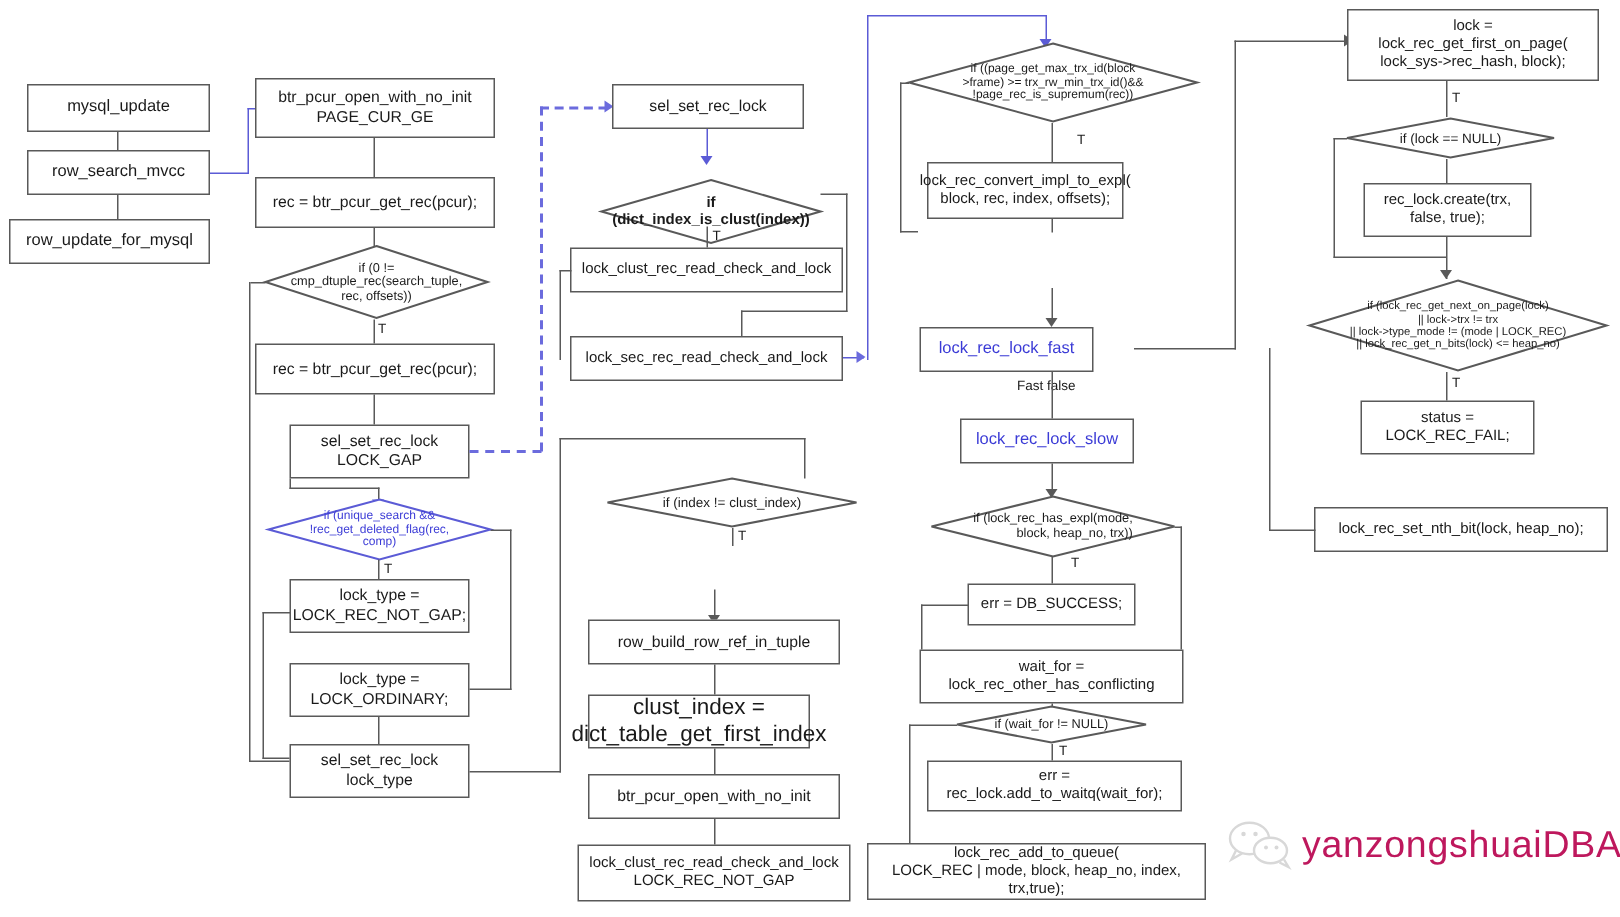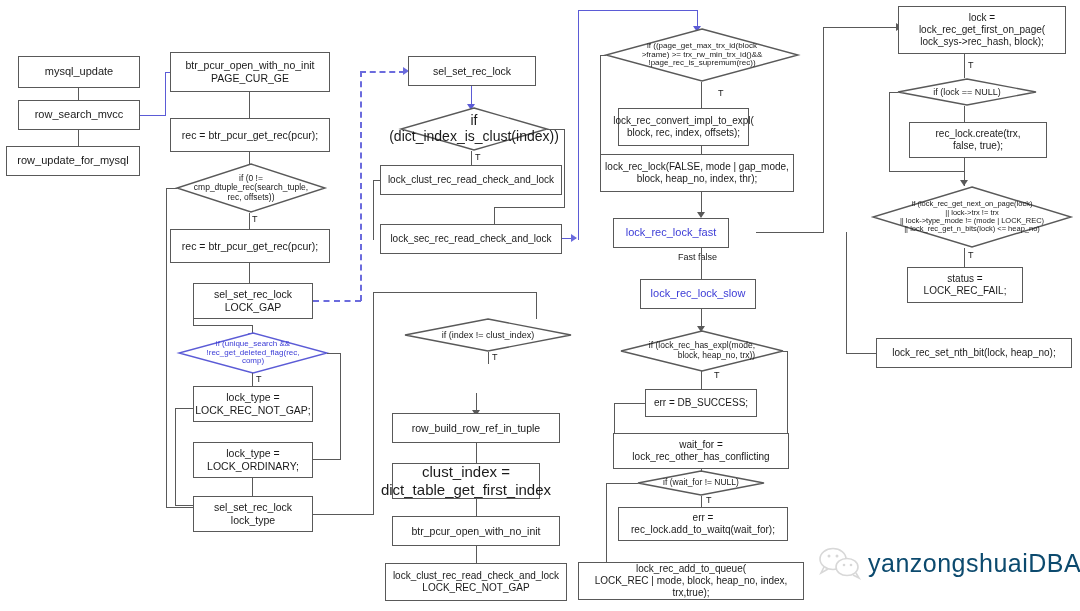--- a/index.html
+++ b/index.html
@@ -32,21 +32,21 @@
             border-top:6px solid #595959;}
   .arw.right{border-top:4px solid transparent;border-bottom:4px solid transparent;
              border-left:6px solid #595959;}
   .arw.down.b{border-top-color:#5b5bd6;}
   .arw.right.b{border-left-color:#6b6bdd;}
 
   .lbl{position:absolute;font-size:9px;color:#1a1a1a;white-space:nowrap;}
 
   
   #wm{position:absolute;display:flex;align-items:center;gap:4px;
-      color:#0c4a6e;font-size:25px;letter-spacing:.5px;user-select:none;}
+      color:#be185d;font-size:25px;letter-spacing:.5px;user-select:none;}
   #wm .wcbadge{position:relative;width:46px;height:34px;}
   #wm .wcbadge svg{width:46px;height:34px;}
 </style>
 </head>
 <body>
 
 <div id="canvas">
 
   <div class="node" style="left:18px;top:56px;width:122px;height:32px;font-size:11px;">mysql_update</div>
   <div class="ln v" style="left:78px;top:88px;height:15px;"></div>
@@ -132,21 +132,21 @@
 
   <div class="dash-h" style="left:313px;top:300px;width:48px;"></div>
   <div class="dash-v" style="left:360px;top:71px;height:230px;"></div>
   <div class="dash-h" style="left:360px;top:71px;width:45px;"></div>
   <div class="arw right b" style="left:403px;top:67px;"></div>
 
   <div class="node" style="left:408px;top:56px;width:128px;height:30px;font-size:10.5px;">sel_set_rec_lock</div>
   <div class="ln v blue" style="left:471px;top:86px;height:22px;"></div>
   <div class="arw down b" style="left:467px;top:104px;"></div>
 
-  <div class="dia" style="left:400px;top:107px;width:148px;height:44px;font-size:14px;">
+  <div class="dia" style="left:400px;top:119px;width:148px;height:44px;font-size:10px;font-weight:bold;">
     <svg viewBox="0 0 148 44" preserveAspectRatio="none">
         <polygon points="74,1 147,22 74,43 1,22" fill="#fff" stroke="#595959" stroke-width="1.4"></polygon>
       </svg>
     <span>if
 (dict_index_is_clust(index))</span>
   </div>
   <div class="lbl" style="left:475px;top:152px;">T</div>
   <div class="ln v" style="left:471px;top:151px;height:15px;"></div>
 
   <div class="node" style="left:380px;top:165px;width:182px;height:30px;font-size:10px;">lock_clust_rec_read_check_and_lock</div>
@@ -206,22 +206,20 @@
 
   <div class="node" style="left:618px;top:108px;width:131px;height:38px;font-size:10px;">lock_rec_convert_impl_to_expl(
 block, rec, index, offsets);</div>
 
   <div class="ln h" style="left:600px;top:55px;width:6px;"></div>
   <div class="ln v" style="left:600px;top:55px;height:100px;"></div>
   <div class="ln h" style="left:600px;top:154px;width:12px;"></div>
 
   <div class="ln v" style="left:701px;top:146px;height:9px;"></div>
 
-  <div class="node" style="left:600px;top:154px;width:194px;height:38px;font-size:10px;">lock_rec_lock(FALSE, mode | gap_mode,
-block, heap_no, index, thr);</div>
   <div class="ln v" style="left:701px;top:192px;height:24px;"></div>
   <div class="arw down" style="left:697px;top:212px;"></div>
 
   <div class="node blue-text" style="left:613px;top:218px;width:116px;height:30px;font-size:11px;">lock_rec_lock_fast</div>
 
   <div class="ln h" style="left:756px;top:232px;width:68px;"></div>
   <div class="ln v" style="left:823px;top:27px;height:206px;"></div>
   <div class="ln h" style="left:823px;top:27px;width:76px;"></div>
   <div class="arw right" style="left:896px;top:23px;"></div>
 
@@ -279,21 +277,21 @@
   <div class="ln v" style="left:964px;top:54px;height:24px;"></div>
 
   <div class="dia" style="left:897px;top:78px;width:140px;height:28px;font-size:9px;">
     <svg viewBox="0 0 140 28" preserveAspectRatio="none">
         <polygon points="70,1 139,14 70,27 1,14" fill="#fff" stroke="#595959" stroke-width="1.4"></polygon>
       </svg>
     <span>if (lock == NULL)</span>
   </div>
   <div class="ln v" style="left:964px;top:106px;height:17px;"></div>
 
-  <div class="node" style="left:909px;top:122px;width:138px;height:36px;font-size:10px;">rec_lock.create(trx,
+  <div class="node" style="left:909px;top:122px;width:112px;height:36px;font-size:10px;">rec_lock.create(trx,
 false, true);</div>
 
   <div class="ln h" style="left:889px;top:92px;width:9px;"></div>
   <div class="ln v" style="left:889px;top:92px;height:80px;"></div>
   <div class="ln h" style="left:889px;top:171px;width:75px;"></div>
   <div class="ln v" style="left:964px;top:158px;height:28px;"></div>
   <div class="arw down" style="left:960px;top:180px;"></div>
 
   <div class="dia" style="left:872px;top:186px;width:200px;height:62px;font-size:7.5px;">
     <svg viewBox="0 0 200 62" preserveAspectRatio="none">

